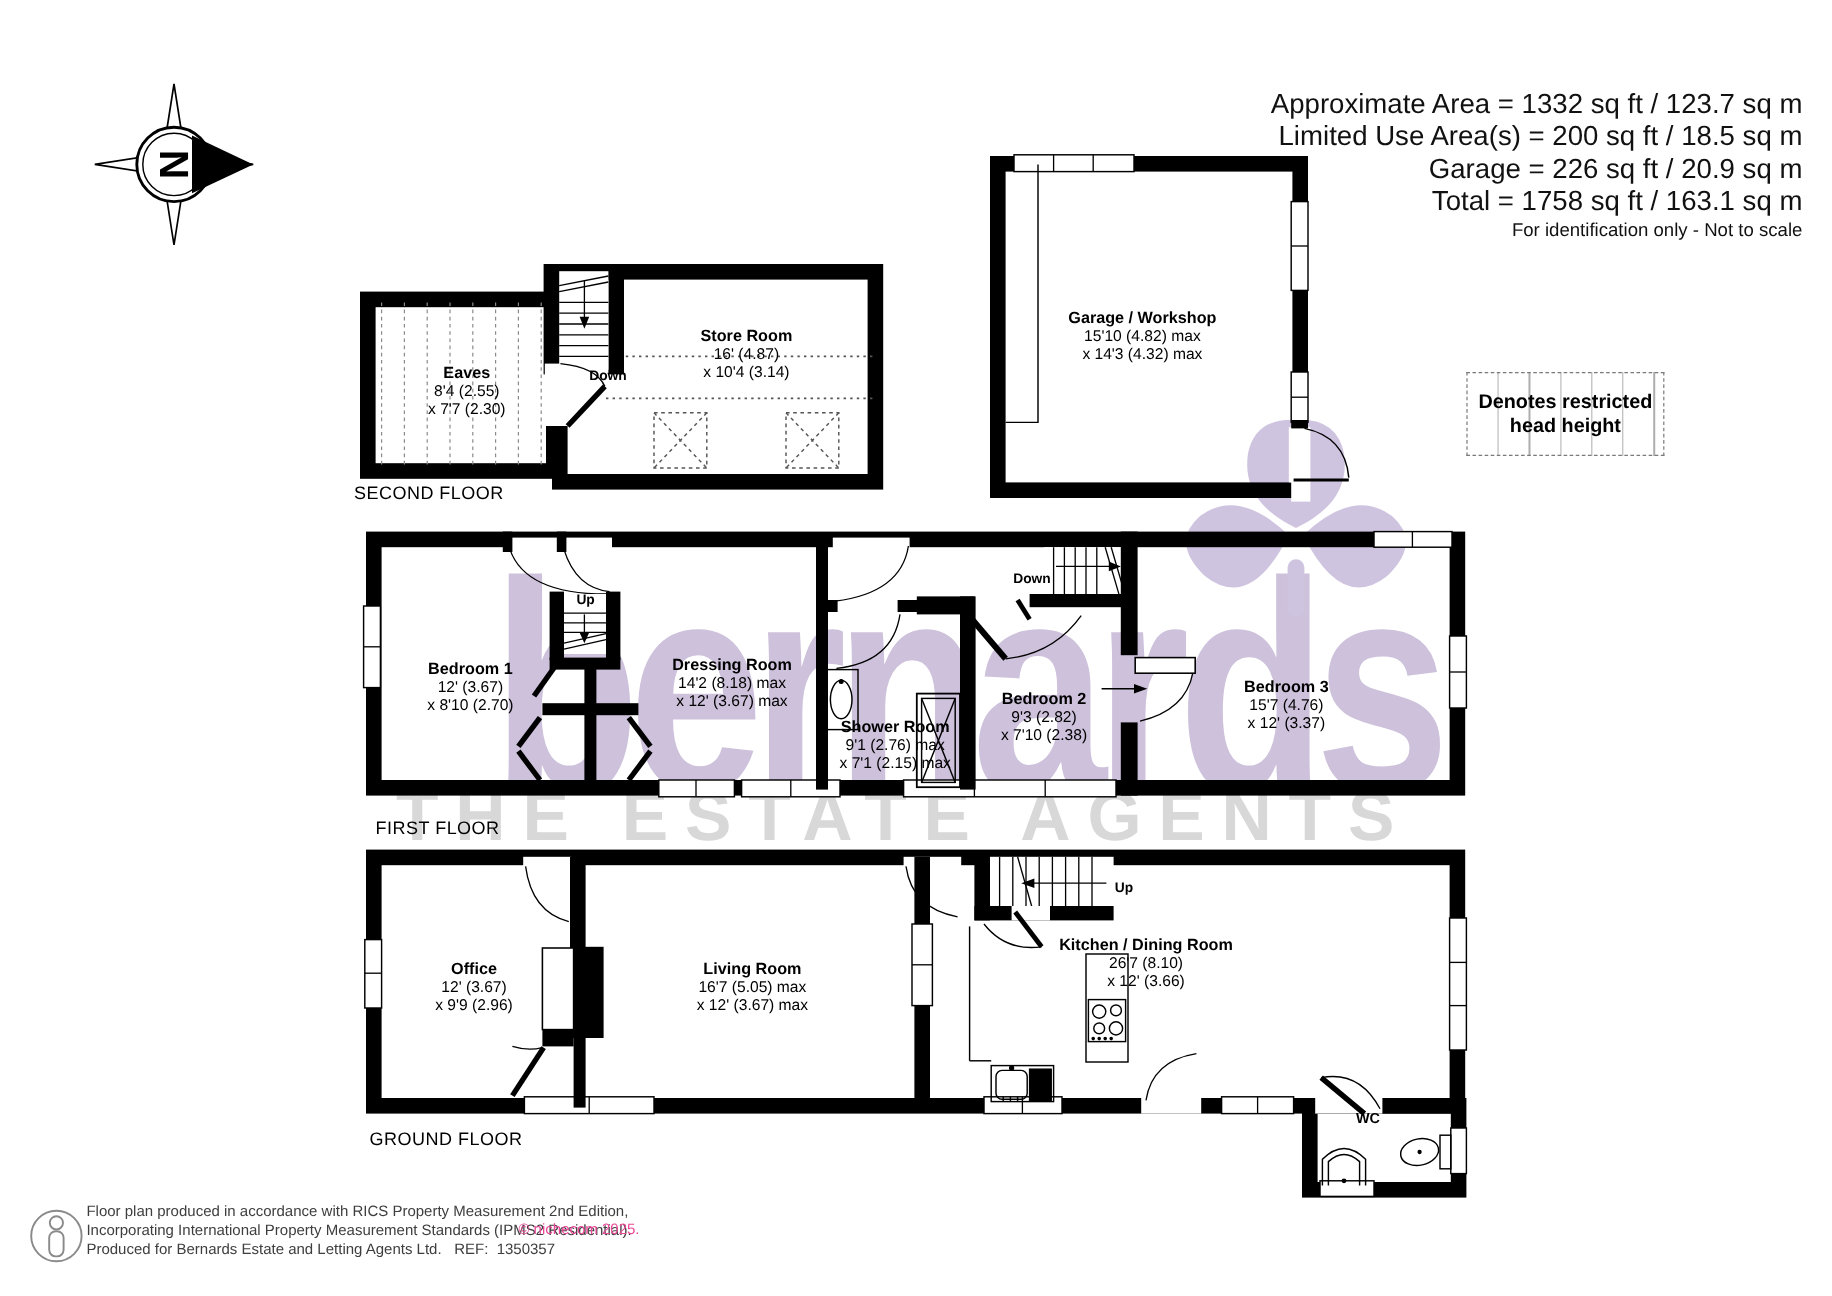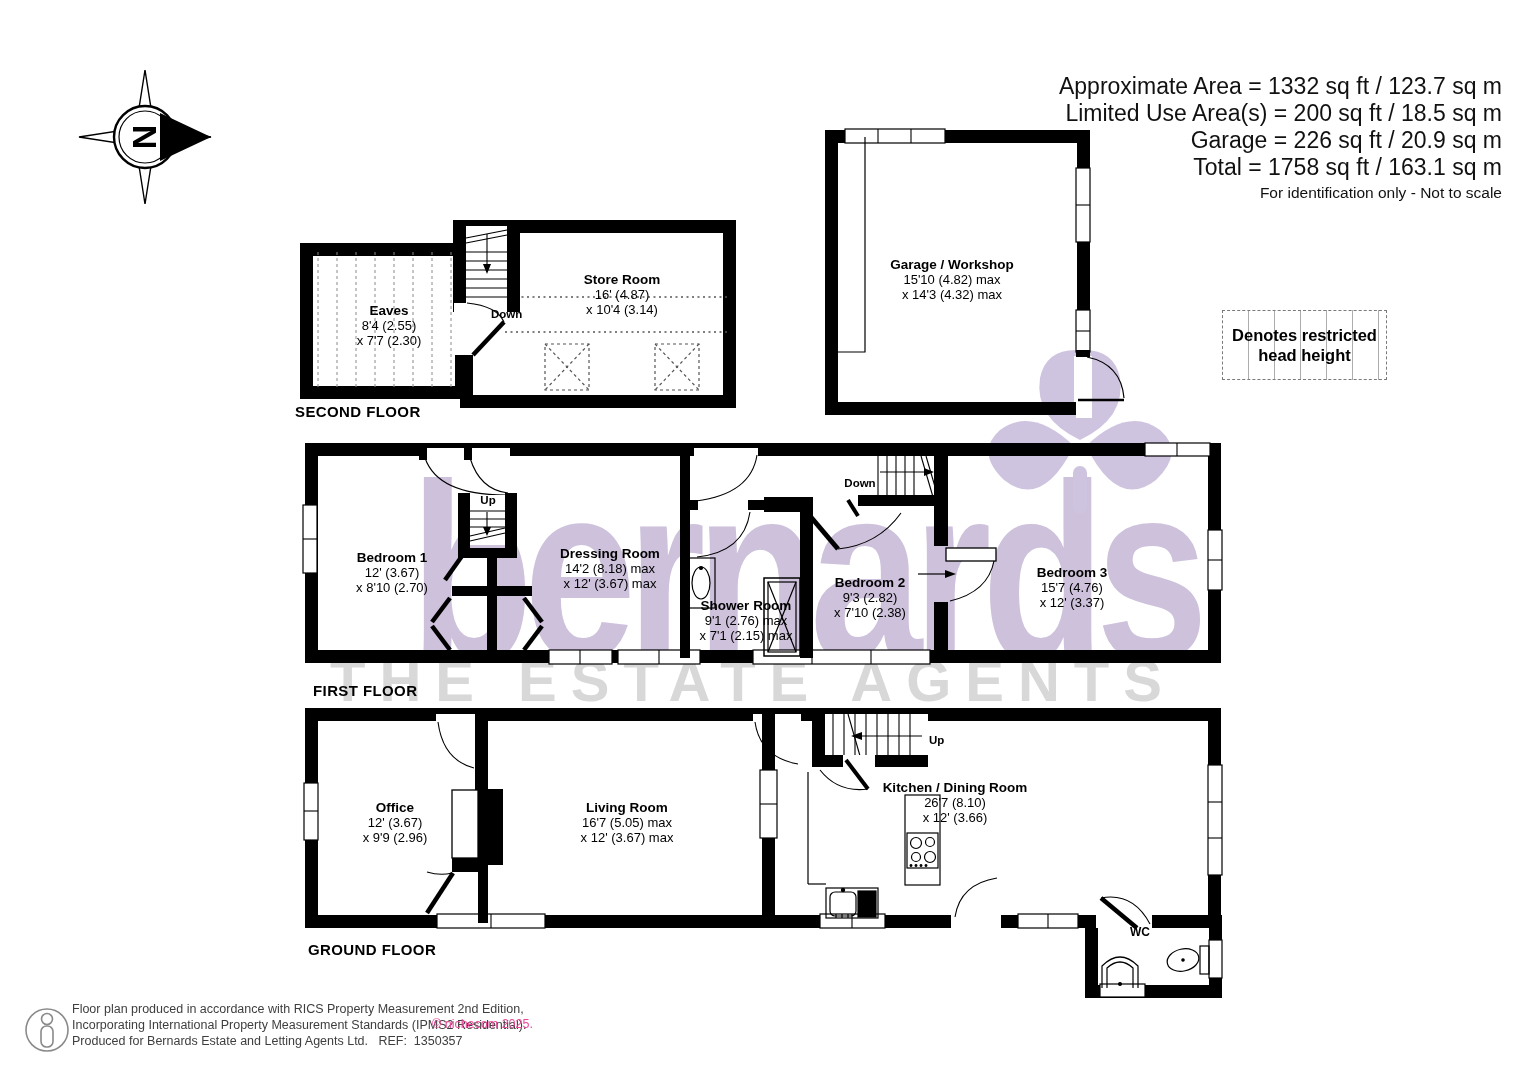--- a/index.html
+++ b/index.html
@@ -17,21 +17,21 @@
   .plan{position:absolute;left:0;top:0;z-index:2;}
   
   .title{position:absolute;right:25px;top:22px;font-size:34px;font-weight:bold;z-index:3;white-space:nowrap;}
   .area-line{position:absolute;right:25px;font-size:23px;font-weight:400;color:#111;z-index:3;white-space:nowrap;}
   .a1{top:73px;} .a2{top:100px;} .a3{top:127px;} .a4{top:154px;}
   .disclaimer{position:absolute;right:25px;top:184px;font-size:15.5px;color:#111;z-index:3;}
   
   .room-label{position:absolute;z-index:3;text-align:center;transform:translateX(-50%);
               font-size:13px;line-height:15px;white-space:nowrap;}
   .room-label .rname{font-weight:bold;font-size:13.5px;}
-  .floor-label{position:absolute;z-index:3;font-size:15px;font-weight:bold;letter-spacing:.4px;white-space:nowrap;}
+  .floor-label{position:absolute;z-index:3;font-size:15px;font-weight:normal;letter-spacing:.4px;white-space:nowrap;}
   .stair-label{position:absolute;z-index:3;font-size:11.5px;font-weight:bold;white-space:nowrap;}
   .centered{transform:translateX(-50%);}
   .wc-label{position:absolute;z-index:3;font-size:12px;font-weight:bold;transform:translateX(-50%);text-align:center;}
   .legend-box{position:absolute;left:1222px;top:310px;width:165px;height:70px;z-index:3;
               border:1.6px dashed #7a7a7a;box-sizing:border-box;
               display:flex;align-items:center;justify-content:center;text-align:center;
               font-size:16.5px;font-weight:bold;line-height:20px;
               background:
                 repeating-linear-gradient(90deg, transparent 0, transparent 25px, #adadad 25px, #adadad 26px);
               background-size:100% 100%;}

